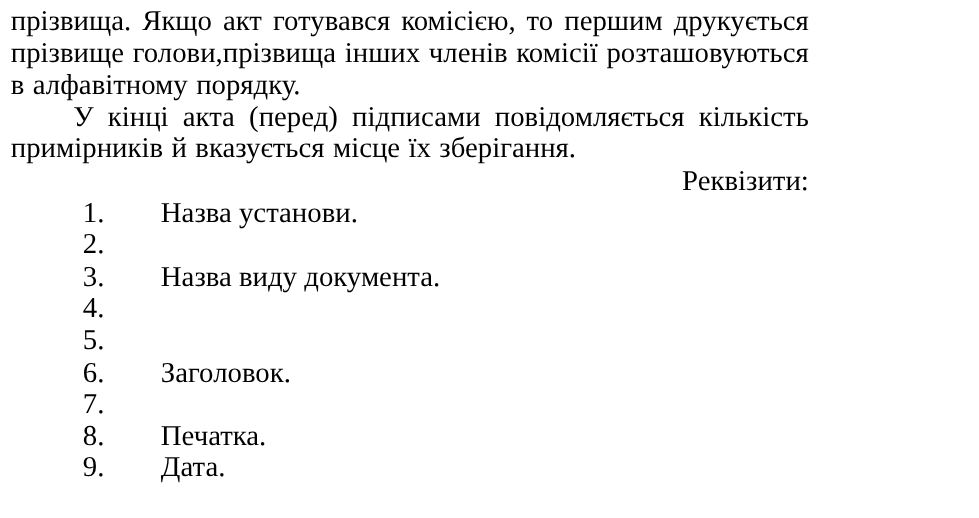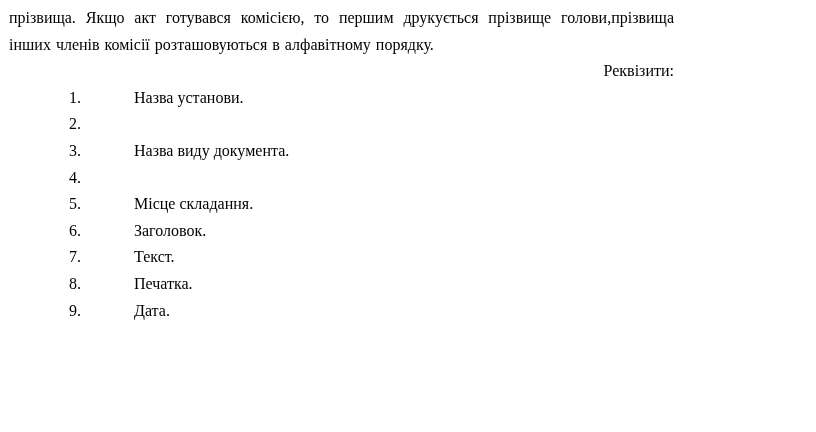--- a/index.html
+++ b/index.html
@@ -12,21 +12,21 @@
     height: 432px;
     overflow: hidden;
     font-family: "Liberation Serif", "DejaVu Serif", serif;
     color: #000000;
   }
   .page {
     box-sizing: border-box;
     width: 684px;
     height: 432px;
     padding: 5px 10px 0 9px;
-    font-size: 16px;
+    font-size: 24px;
     line-height: 26.6px;
   }
   .para {
     margin: 0;
     text-align: justify;
     word-spacing: 1px;
   }
   .para.indented {
     text-indent: 52px;
   }
@@ -52,20 +52,21 @@
     display: inline-block;
   }
 </style>
 </head>
 <body>
 
 <div class="page">
 
   <p class="para">прізвища. Якщо акт готувався комісією, то першим друкується прізвище голови,прізвища інших членів комісії розташовуються в алфавітному порядку.</p>
 
+  <p class="para indented">У кінці акта (перед) підписами повідомляється кількість примірників й вказується місце їх зберігання.</p>
 
   <p class="list-heading">Реквізити:</p>
 
   <div class="numbered-list">
 
     <div class="list-row">
       <span class="list-num">1.</span>
       <span class="list-label">Назва установи.</span>
     </div>
 
@@ -77,31 +78,29 @@
       <span class="list-num">3.</span>
       <span class="list-label">Назва виду документа.</span>
     </div>
 
     <div class="list-row">
       <span class="list-num">4.</span>
     </div>
 
     <div class="list-row">
       <span class="list-num">5.</span>
-      <span class="list-label">Місце складання.</span>
     </div>
 
     <div class="list-row">
       <span class="list-num">6.</span>
       <span class="list-label">Заголовок.</span>
     </div>
 
     <div class="list-row">
       <span class="list-num">7.</span>
-      <span class="list-label">Текст.</span>
     </div>
 
     <div class="list-row">
       <span class="list-num">8.</span>
       <span class="list-label">Печатка.</span>
     </div>
 
     <div class="list-row">
       <span class="list-num">9.</span>
       <span class="list-label">Дата.</span>

